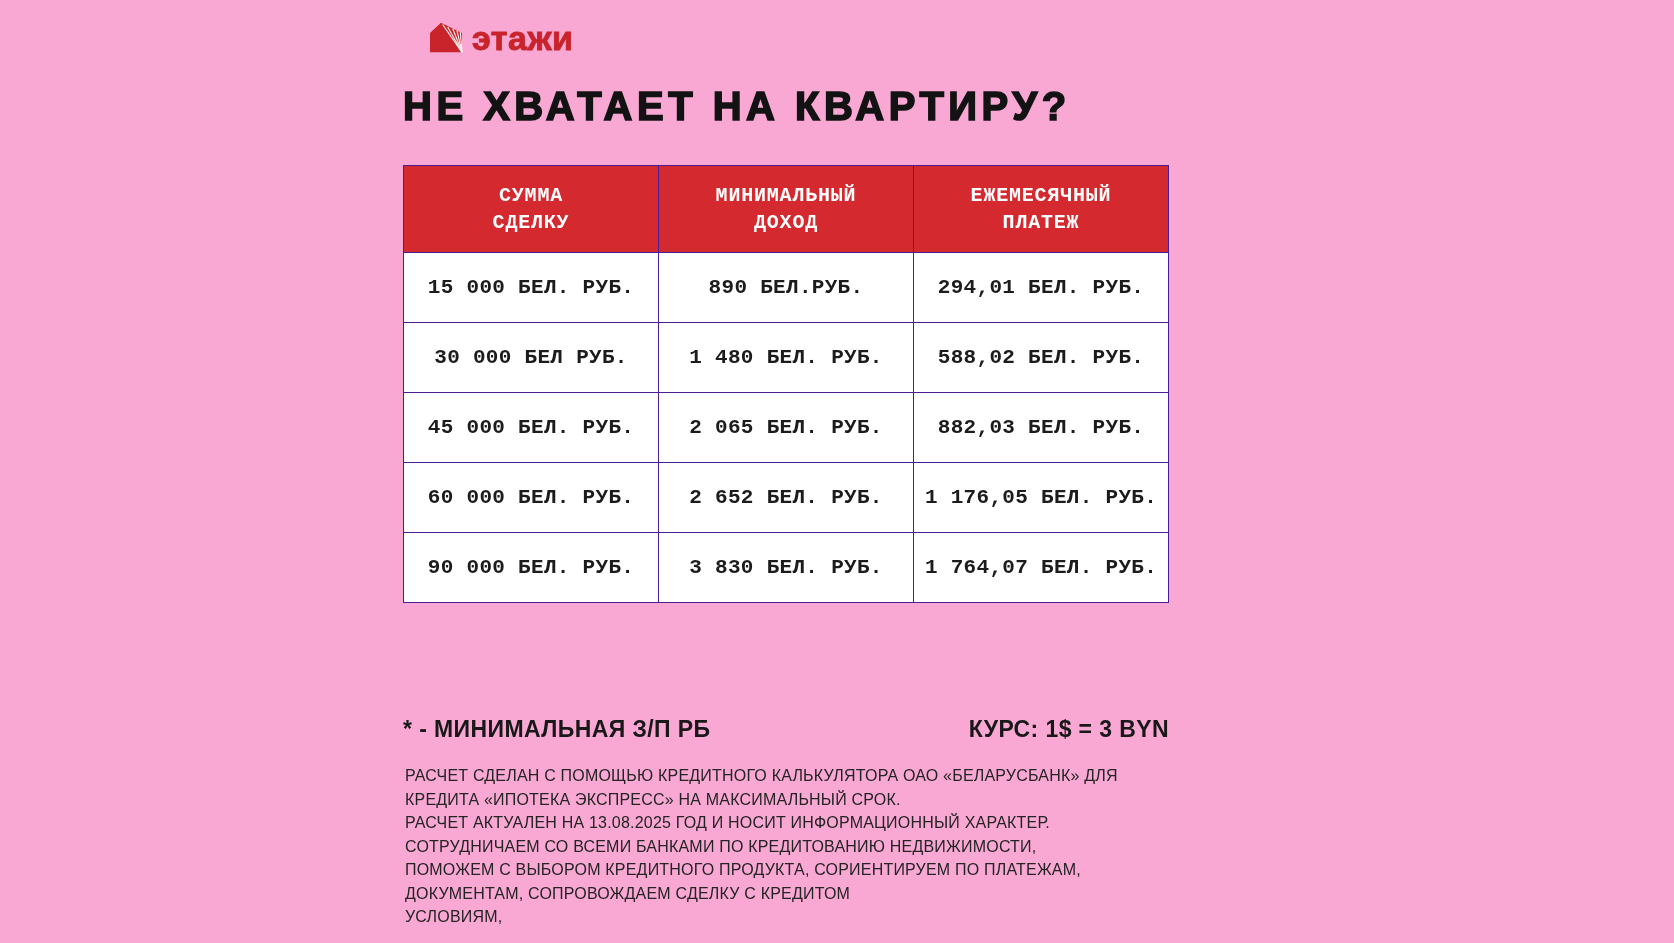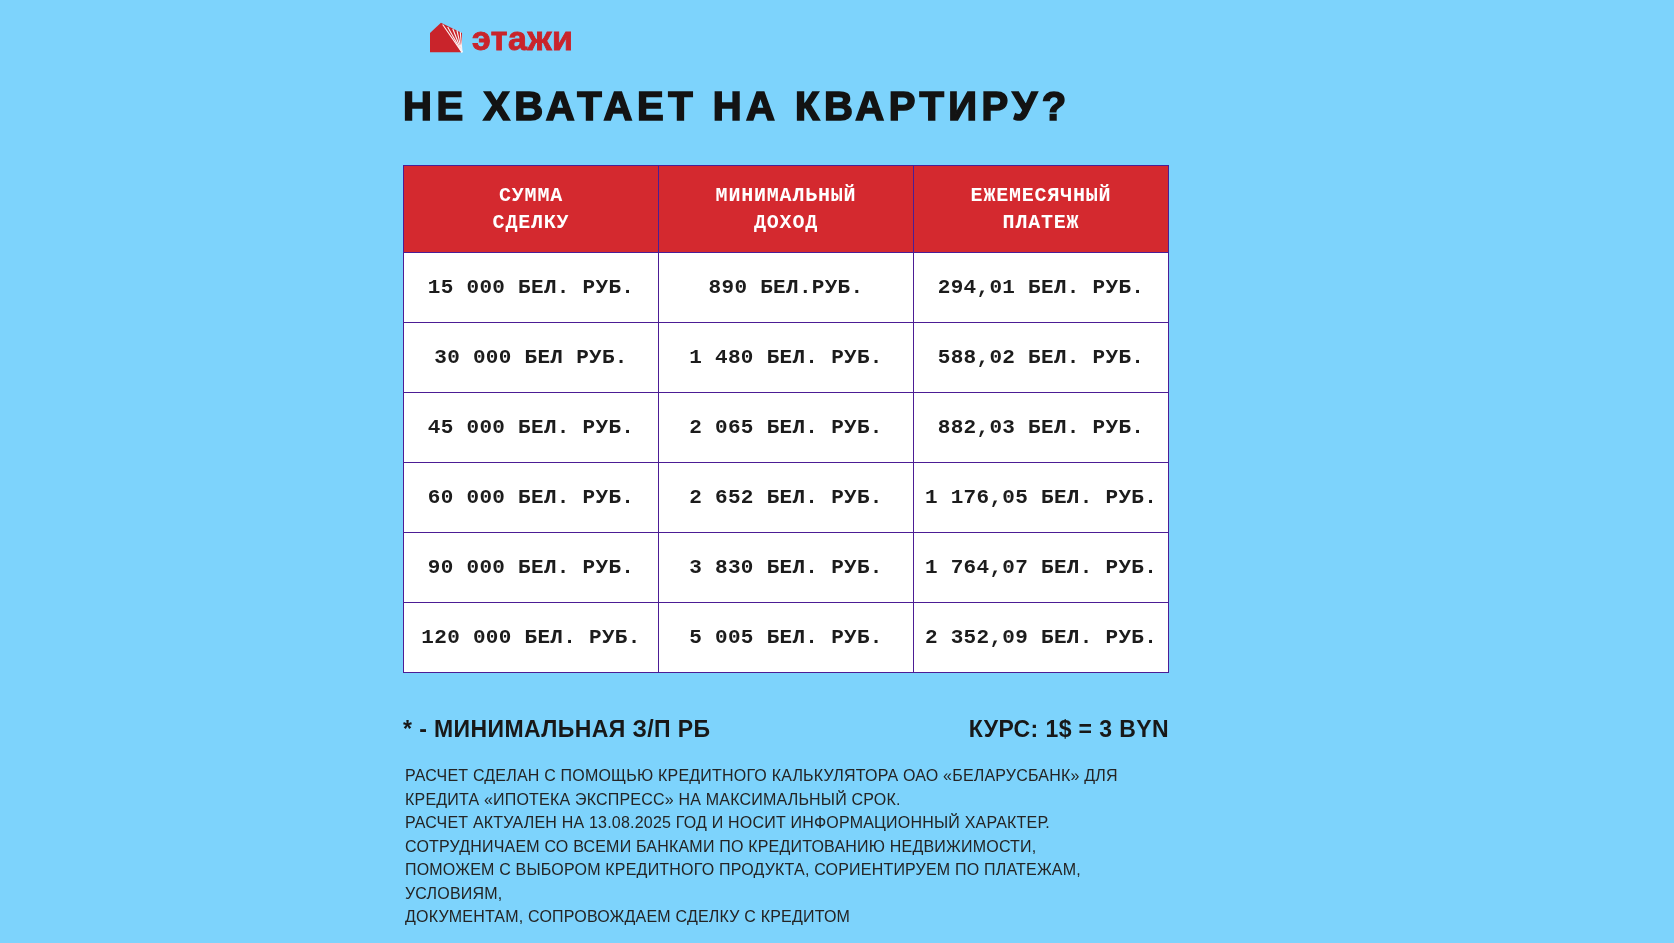--- a/index.html
+++ b/index.html
@@ -5,21 +5,21 @@
   html, body {
     margin: 0;
     padding: 0;
     background: #ffffff;
     font-family: "Liberation Sans", sans-serif;
   }
   .canvas {
     position: relative;
     width: 1674px;
     height: 943px;
-    background: #7dd3fc;
+    background: #f9a8d4;
     overflow: hidden;
   }
 
   
   .logo {
     position: absolute;
     left: 429px;
     top: 22px;
     display: flex;
     align-items: center;
@@ -167,36 +167,31 @@
       <tr>
         <td>60 000 БЕЛ. РУБ.</td>
         <td>2 652 БЕЛ. РУБ.</td>
         <td>1 176,05 БЕЛ. РУБ.</td>
       </tr>
       <tr>
         <td>90 000 БЕЛ. РУБ.</td>
         <td>3 830 БЕЛ. РУБ.</td>
         <td>1 764,07 БЕЛ. РУБ.</td>
       </tr>
-      <tr>
-        <td>120 000 БЕЛ. РУБ.</td>
-        <td>5 005 БЕЛ. РУБ.</td>
-        <td>2 352,09 БЕЛ. РУБ.</td>
-      </tr>
     </tbody>
   </table>
 
   <div class="notes">
     <div>* - МИНИМАЛЬНАЯ З/П РБ</div>
     <div>КУРС: 1$ = 3 BYN</div>
   </div>
 
   <div class="disclaimer">
     <div class="line">РАСЧЕТ СДЕЛАН С ПОМОЩЬЮ КРЕДИТНОГО КАЛЬКУЛЯТОРА ОАО «БЕЛАРУСБАНК» ДЛЯ</div>
     <div class="line">КРЕДИТА «ИПОТЕКА ЭКСПРЕСС» НА МАКСИМАЛЬНЫЙ СРОК.</div>
     <div class="line">РАСЧЕТ АКТУАЛЕН НА 13.08.2025 ГОД И НОСИТ ИНФОРМАЦИОННЫЙ ХАРАКТЕР.</div>
     <div class="line">СОТРУДНИЧАЕМ СО ВСЕМИ БАНКАМИ ПО КРЕДИТОВАНИЮ НЕДВИЖИМОСТИ,</div>
     <div class="line">ПОМОЖЕМ С ВЫБОРОМ КРЕДИТНОГО ПРОДУКТА, СОРИЕНТИРУЕМ ПО ПЛАТЕЖАМ,</div>
+    <div class="line">ДОКУМЕНТАМ, СОПРОВОЖДАЕМ СДЕЛКУ С КРЕДИТОМ</div>
     <div class="line">УСЛОВИЯМ,</div>
-    <div class="line">ДОКУМЕНТАМ, СОПРОВОЖДАЕМ СДЕЛКУ С КРЕДИТОМ</div>
   </div>
 
 </div>
 
 </body></html>

